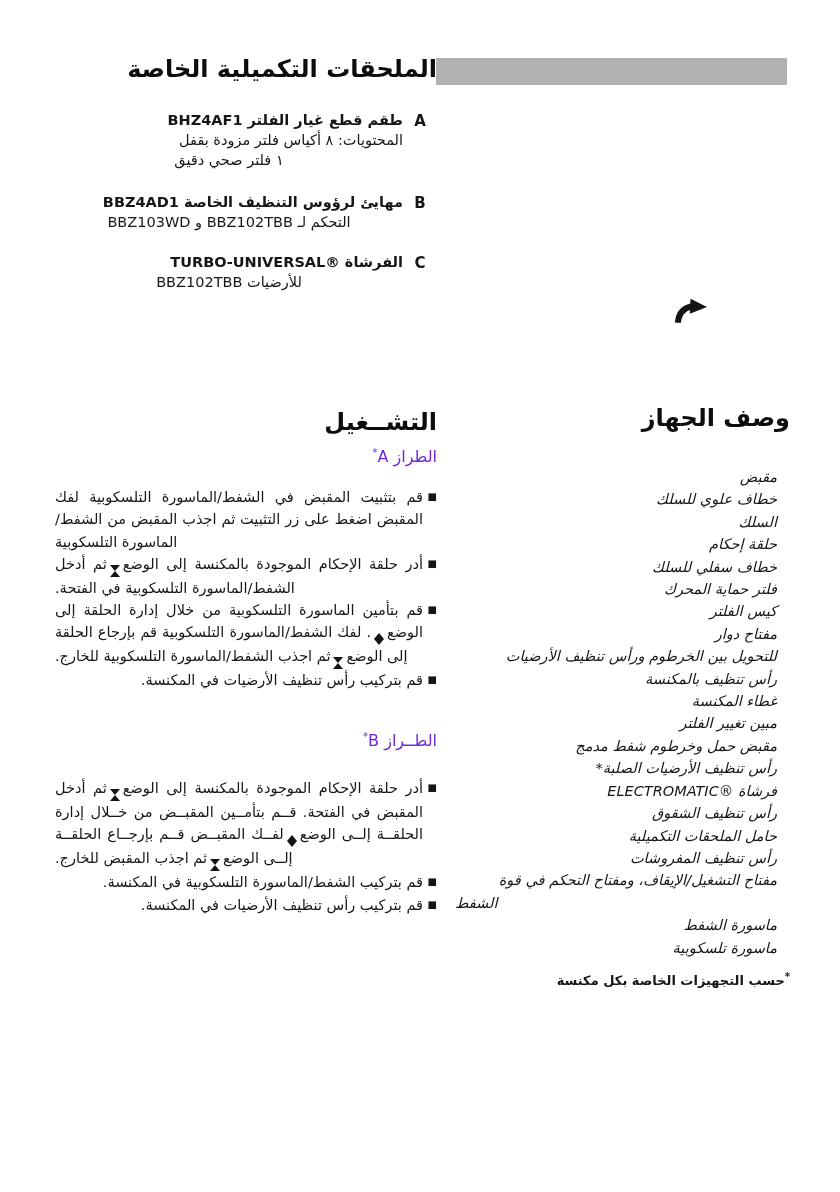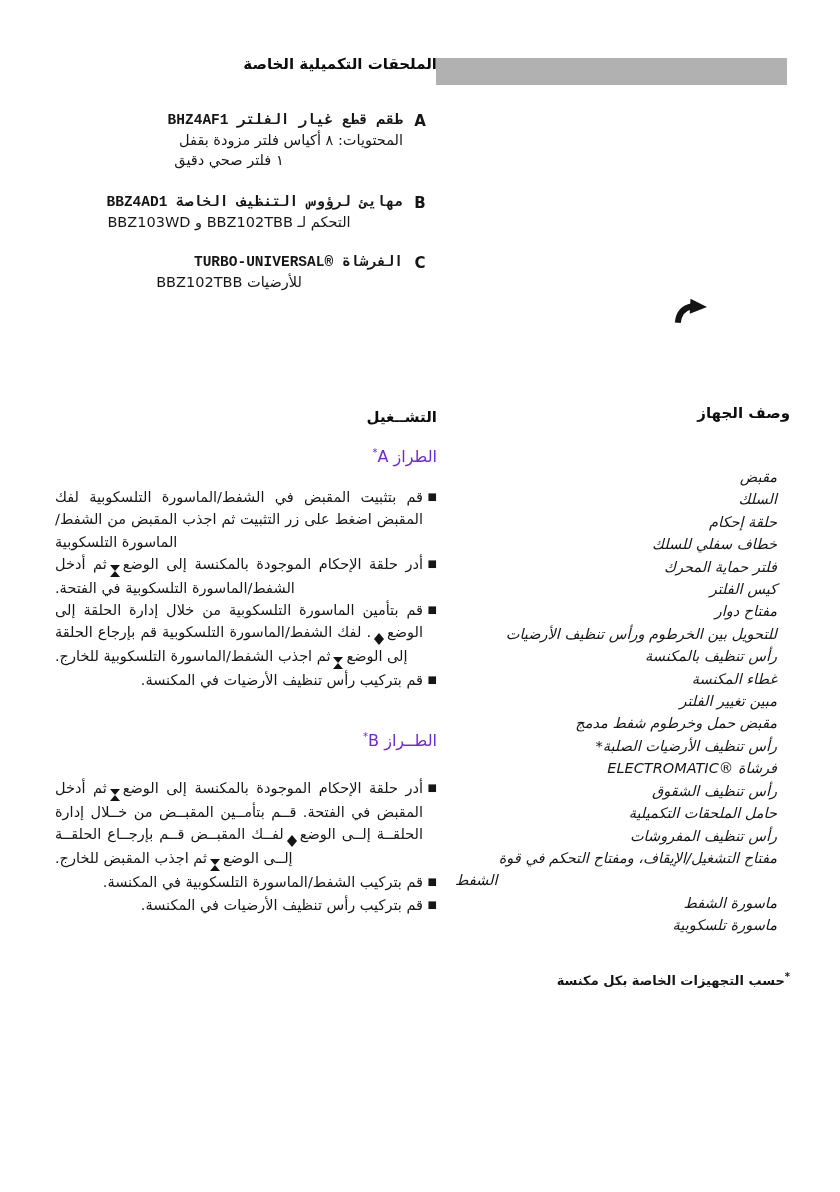--- a/index.html
+++ b/index.html
@@ -7,35 +7,35 @@
     position:relative;
     width:840px;height:1192px;
     margin:0 auto;
     background:#ffffff;
     font-family:"DejaVu Sans",sans-serif;
     color:#161616;
     direction:rtl;
     overflow:hidden;
   }
   .abs{position:absolute;}
-  .h1{font-size:15px;font-weight:bold;color:#0d0d0d;letter-spacing:0;}
+  .h1{font-size:24px;font-weight:bold;color:#0d0d0d;letter-spacing:0;}
   .h2{font-size:16px;font-weight:normal;color:#6d28d9;}
   .body-txt{font-size:14.5px;line-height:21px;}
   .just{text-align:justify;text-align-last:left;}
   .rt{text-align:right;}
   .ctr{text-align:center;}
 
   
   .gray-bar{left:436px;top:58px;width:351px;height:27px;background:#b1b1b1;}
 
   
   .acc-item{display:flex;font-size:14.5px;line-height:20px;}
   .acc-letter{width:34px;flex:0 0 34px;font-weight:bold;font-size:15px;text-align:center;padding-top:1px;}
   .acc-body{flex:1;}
-  .acc-l1{font-weight:bold;font-family:Liberation Mono, monospace;}
+  .acc-l1{font-weight:bold;}
   .acc-ind{padding-left:10px;}
 
   
   .bullets{font-size:14.5px;line-height:22.3px;}
   .bullet{display:flex;}
   .bmark{flex:0 0 14px;width:14px;font-size:10px;line-height:22.3px;text-align:right;}
   .btext{flex:1;}
 
   
   .sym{display:inline-flex;flex-direction:column;align-items:center;vertical-align:-2px;margin:0 3px;line-height:0;}
@@ -159,20 +159,21 @@
     <div class="bullet">
       <span class="bmark">■</span>
       <div class="btext rt">قم بتركيب رأس تنظيف الأرضيات في المكنسة.</div>
     </div>
   </div>
 
   <div class="abs h1 rt" style="right:50px;top:404px;width:300px;">وصف الجهاز</div>
 
   <div class="abs dev-list" style="right:63px;top:466px;width:322px;">
     <div class="dev-line">مقبض</div>
+    <div class="dev-line">خطاف علوي للسلك</div>
     <div class="dev-line">السلك</div>
     <div class="dev-line">حلقة إحكام</div>
     <div class="dev-line">خطاف سفلي للسلك</div>
     <div class="dev-line">فلتر حماية المحرك</div>
     <div class="dev-line">كيس الفلتر</div>
     <div class="dev-line">مفتاح دوار</div>
     <div class="dev-line">للتحويل بين الخرطوم ورأس تنظيف الأرضيات</div>
     <div class="dev-line">رأس تنظيف بالمكنسة</div>
     <div class="dev-line">غطاء المكنسة</div>
     <div class="dev-line">مبين تغيير الفلتر</div>

